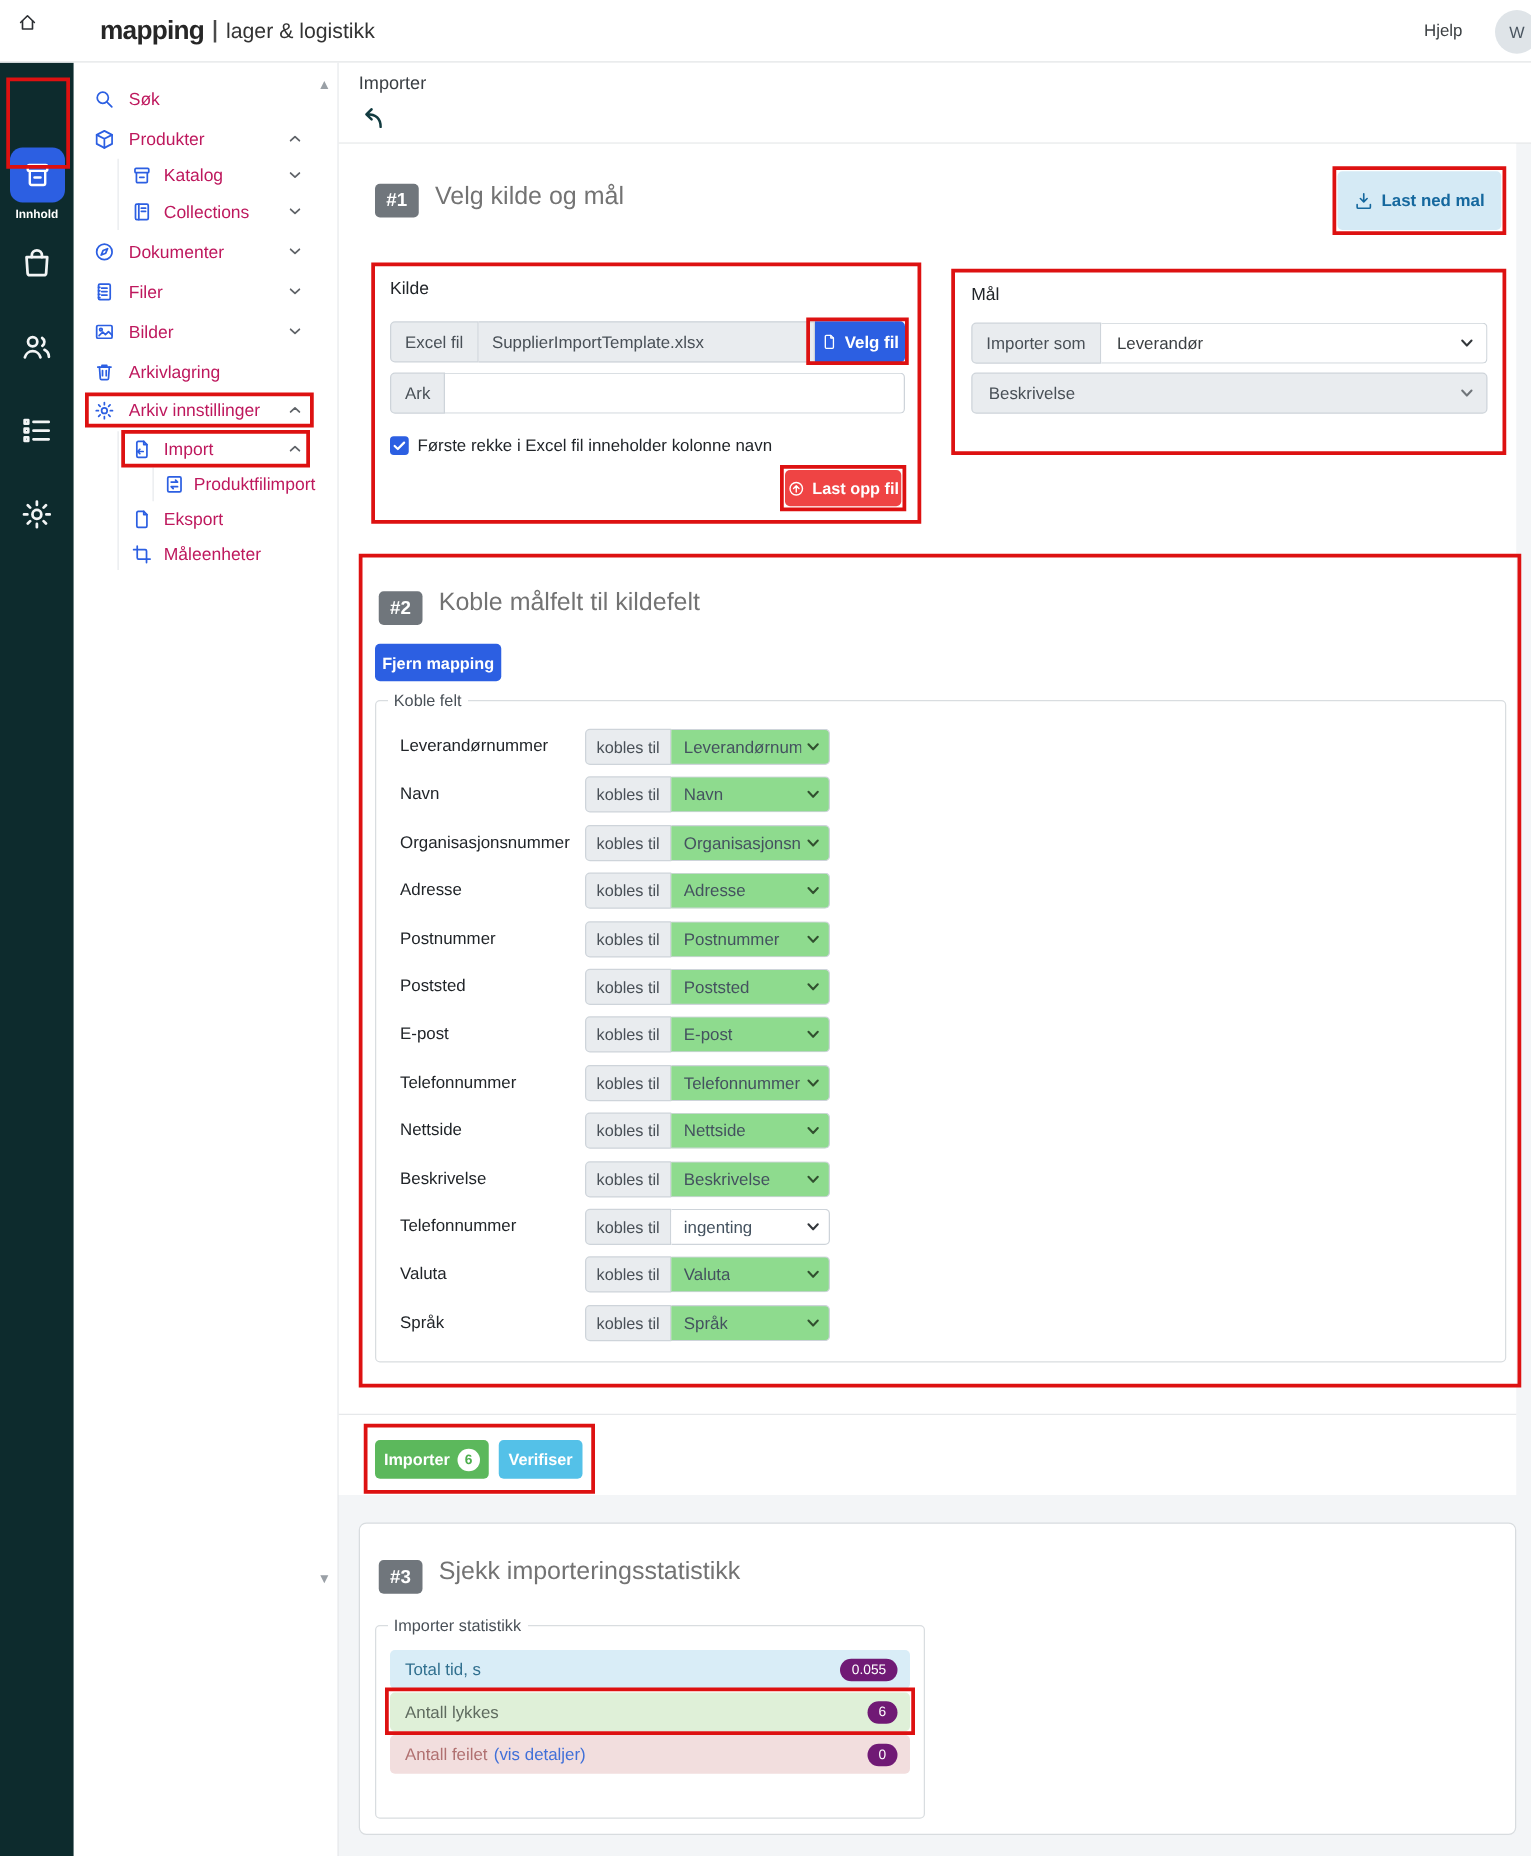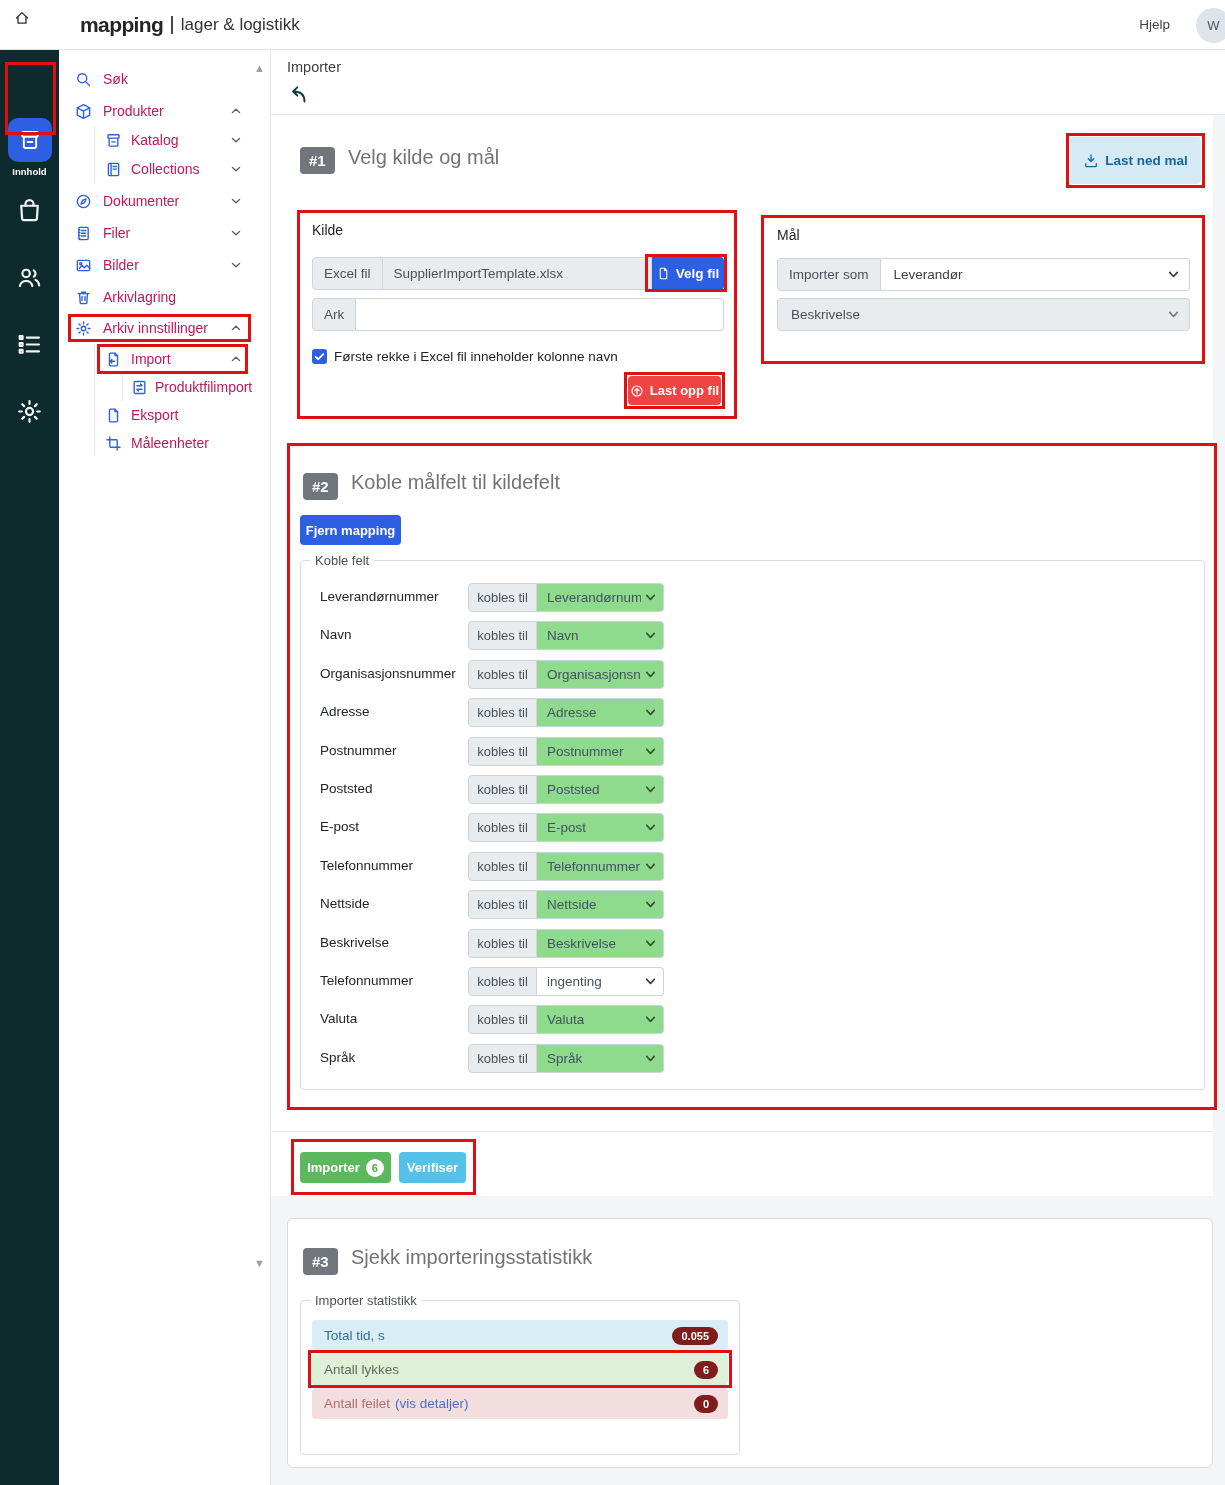--- a/index.html
+++ b/index.html
@@ -83,22 +83,22 @@
               border-radius:4px 0 0 4px; }
   .map-sel { position:relative; width:127px; border:1px solid #ced4da; border-left:none;
              border-radius:0 4px 4px 0; display:flex; align-items:center; padding:0 22px 0 10px;
              font-size:13.5px; color:#44525f; cursor:pointer; overflow:hidden; }
   .map-sel .txt { white-space:nowrap; overflow:hidden; }
   .map-sel .chev { position:absolute; right:6px; width:13px; height:13px; color:#31502f; }
 
   
   .stat-row { position:absolute; height:31px; border-radius:4px; display:flex;
               align-items:center; padding:0 12px; font-size:13.5px; }
-  .stat-pill { position:absolute; right:10px; background:#7f1d1d; color:#fff;
-               font-size:11px; font-weight:700; padding:3px 9px; border-radius:10px; }
+  .stat-pill { position:absolute; right:10px; background:#701a75; color:#fff;
+               font-size:11px; font-weight:400; padding:3px 9px; border-radius:10px; }
 
   
   .redbox { position:absolute; border:3px solid #dd1111; z-index:9; pointer-events:none; }
 
   .chk { position:absolute; width:15px; height:15px; background:#2c5fe2; border-radius:3px;
          display:flex; align-items:center; justify-content:center; cursor:pointer; }
   svg { display:block; }
 </style>
 </head>
 <body>

